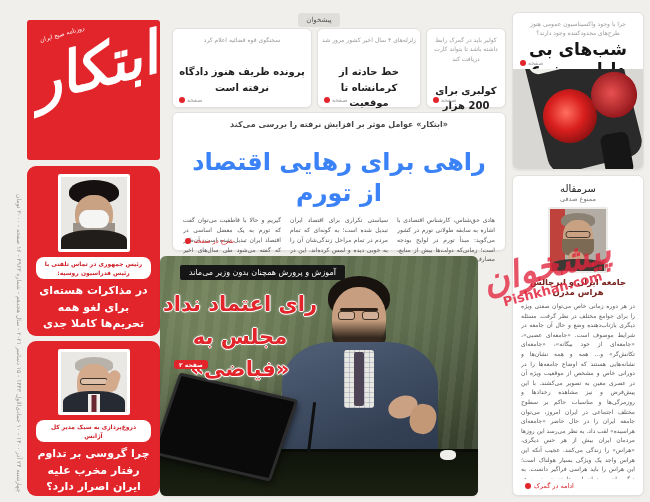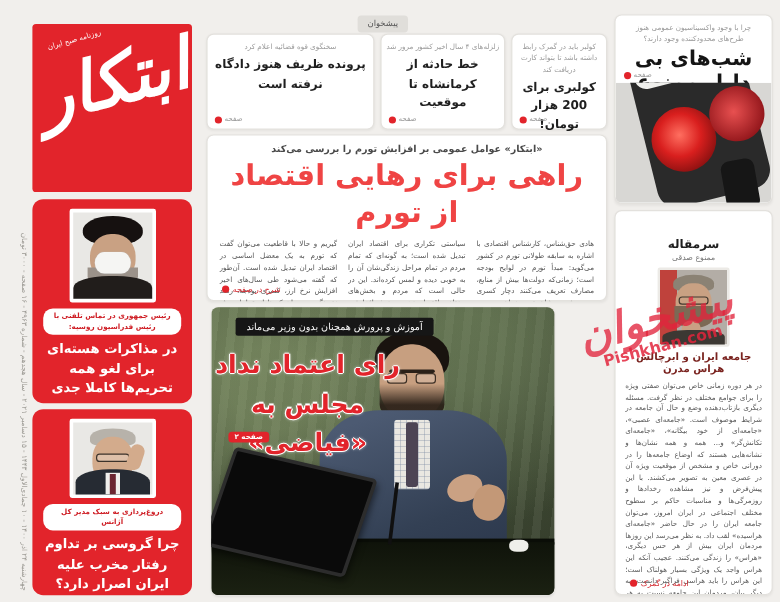--- a/index.html
+++ b/index.html
@@ -56,36 +56,36 @@
   .g-shirt { position:absolute; bottom:0; left:50%; transform:translateX(-50%); width:12px; height:18px;
              background:#f0efec; }
   .g-tie { position:absolute; bottom:0; left:50%; transform:translateX(-50%); width:5px; height:17px;
            background:#6c2631; }
 
   
   .tab { position:absolute; left:298px; top:13px; width:42px; height:14px; background:#e0deda;
          border-radius:3px; font-size:7px; color:#555; text-align:center; line-height:14px; }
   .top-card { top:28px; height:80px; text-align:center; padding:6px 4px; }
   .tc-kicker { font-size:6px; color:#9a9a9a; line-height:1.55; }
-  .tc-hl { font-size:10px; font-weight:bold; color:#1f1f1f; line-height:1.55; margin-top:3px; }
+  .tc-hl { font-size:10px; font-weight:bold; color:#1f1f1f; line-height:1.55; margin-top:20px; }
   .page-marker { position:absolute; left:6px; bottom:4px; display:flex; align-items:center; gap:2px;
                  font-size:6px; color:#999; direction:ltr; }
   .dot { display:inline-block; width:6px; height:6px; border-radius:50%; background:#e2242b; }
 
   
   .lead { left:172px; top:112px; width:334px; height:139px; padding:7px 10px; text-align:center; }
   .lead-kicker { font-size:8px; font-weight:bold; color:#4a4a4a; }
-  .lead-hl { font-size:24px; font-weight:bold; color:#ef4444; margin-top:2px; line-height:1.3; }
+  .lead-hl { font-size:24px; font-weight:bold; color:#3b82f6; margin-top:18px; line-height:1.3; }
   .lead-body { display:flex; gap:9px; margin-top:6px; text-align:justify; }
   .lead-body > div { flex:1; font-size:6px; color:#555; line-height:1.62; overflow:hidden; max-height:52px; }
   .more { position:absolute; left:12px; bottom:5px; display:flex; align-items:center; gap:3px;
           font-size:6.5px; font-weight:normal; color:#d2232a; direction:ltr; }
 
   
-  .photo-card { left:176px; top:256px; width:286px; height:240px; border-radius:6px; overflow:hidden;
+  .photo-card { left:160px; top:256px; width:318px; height:240px; border-radius:6px; overflow:hidden;
                 position:absolute; box-shadow:0 1px 2px rgba(0,0,0,.08); }
   .ph-bg { position:absolute; inset:0;
            background:
              radial-gradient(circle at 18% 28%, rgba(150,170,120,.45) 0 12%, transparent 45%),
              radial-gradient(circle at 75% 15%, rgba(120,140,100,.5) 0 10%, transparent 50%),
              repeating-linear-gradient(96deg, rgba(255,255,255,.05) 0 7px, rgba(0,0,0,.06) 7px 15px),
              linear-gradient(155deg, #5d6b4b, #47523a 55%, #343d2b); }
   .mp { position:absolute; right:38px; top:20px; width:160px; height:220px; }
   .mp-hair { position:absolute; left:48px; top:0; width:62px; height:44px; background:#19130f;
              border-radius:50% 50% 45% 45%; }
@@ -132,21 +132,21 @@
   
   .night { left:512px; top:12px; width:132px; height:158px; text-align:center; padding-top:6px; overflow:hidden; }
   .nt-kicker { font-size:6px; color:#9a9a9a; line-height:1.5; margin:0 9px; }
   .nt-hl { font-size:17px; font-weight:bold; color:#151515; margin-top:2px; }
   .nt-marker { position:absolute; left:7px; top:46px; display:flex; align-items:center; gap:2px;
                font-size:6px; color:#999; direction:ltr; }
   .nt-photo { position:absolute; left:0; bottom:0; width:130px; height:100px; }
 
   
   .editorial { left:512px; top:175px; width:132px; height:321px; text-align:center; padding:7px 8px; }
-  .ed-sec { font-size:10px; font-weight:bold; color:#1e1e1e;margin-top:16px; }
+  .ed-sec { font-size:10px; font-weight:normal; color:#1e1e1e; }
   .ed-author { font-size:6.5px; color:#777; margin-top:1px; }
   .ed-photo { position:relative; width:60px; height:66px; margin:4px auto 0; border:2px solid #eceae6;
               overflow:hidden; border-radius:2px;
               background:linear-gradient(90deg, #bf423c 0 26%, #b3ada6 26%); }
   .ed-hair { position:absolute; top:4px; left:50%; transform:translateX(-50%); width:34px; height:14px;
              background:#8b8274; border-radius:50% 50% 30% 30%; }
   .ed-face { position:absolute; top:11px; left:50%; transform:translateX(-50%); width:30px; height:34px;
              background:#c9a183; border-radius:45%; }
   .ed-gl { position:absolute; top:22px; left:50%; transform:translateX(-50%); width:25px; height:7px;
            border:1.5px solid #41382e; border-radius:3px; }
@@ -229,21 +229,21 @@
   <div class="card top-card" style="left:172px; width:140px;">
     <div class="tc-kicker">سخنگوی قوه قضائیه اعلام کرد</div>
     <div class="tc-hl">پرونده ظریف هنوز دادگاه نرفته است</div>
     <div class="page-marker">
       <span class="dot"></span>
       <span>صفحه</span>
     </div>
   </div>
 
   <div class="card lead">
-    <div class="lead-kicker">«ابتکار» عوامل عمومی بر افزایش تورم را بررسی می‌کند</div>
+    <div class="lead-kicker">«ابتکار» عوامل موثر بر افزایش نرفته را بررسی می‌کند</div>
     <div class="lead-hl">راهی برای رهایی اقتصاد از تورم</div>
     <div class="lead-body">
       <div>هادی حق‌شناس، کارشناس اقتصادی با اشاره به سابقه طولانی تورم در کشور می‌گوید: مبدأ تورم در لوایح بودجه است؛ زمانی‌که دولت‌ها بیش از منابع، مصارف تعریف می‌کنند دچار کسری بودجه شده و شاهد تورم خواهیم بود.</div>
       <div>سیاستی تکراری برای اقتصاد ایران تبدیل شده است؛ به گونه‌ای که تمام مردم در تمام مراحل زندگی‌شان آن را به خوبی دیده و لمس کرده‌اند. این در حالی است که مردم و بخش‌های مختلف اقتصاد نیز به نرخ افزایشی تورم عادت کرده‌اند.</div>
       <div>گیریم و حالا با قاطعیت می‌توان گفت که تورم به یک معضل اساسی در اقتصاد ایران تبدیل شده است. آن‌طور که گفته می‌شود طی سال‌های اخیر افزایش نرخ ارز، کسری بودجه، رشد نقدینگی و بحران کرونا از عوامل موثر بر نرخ تورم بوده‌اند و نتیجه آن بی‌ثباتی و نااطمینانی در اقتصاد بوده است.</div>
     </div>
     <div class="more">
       <span class="dot"></span>
       <span>شرح در صفحه</span>
     </div>

